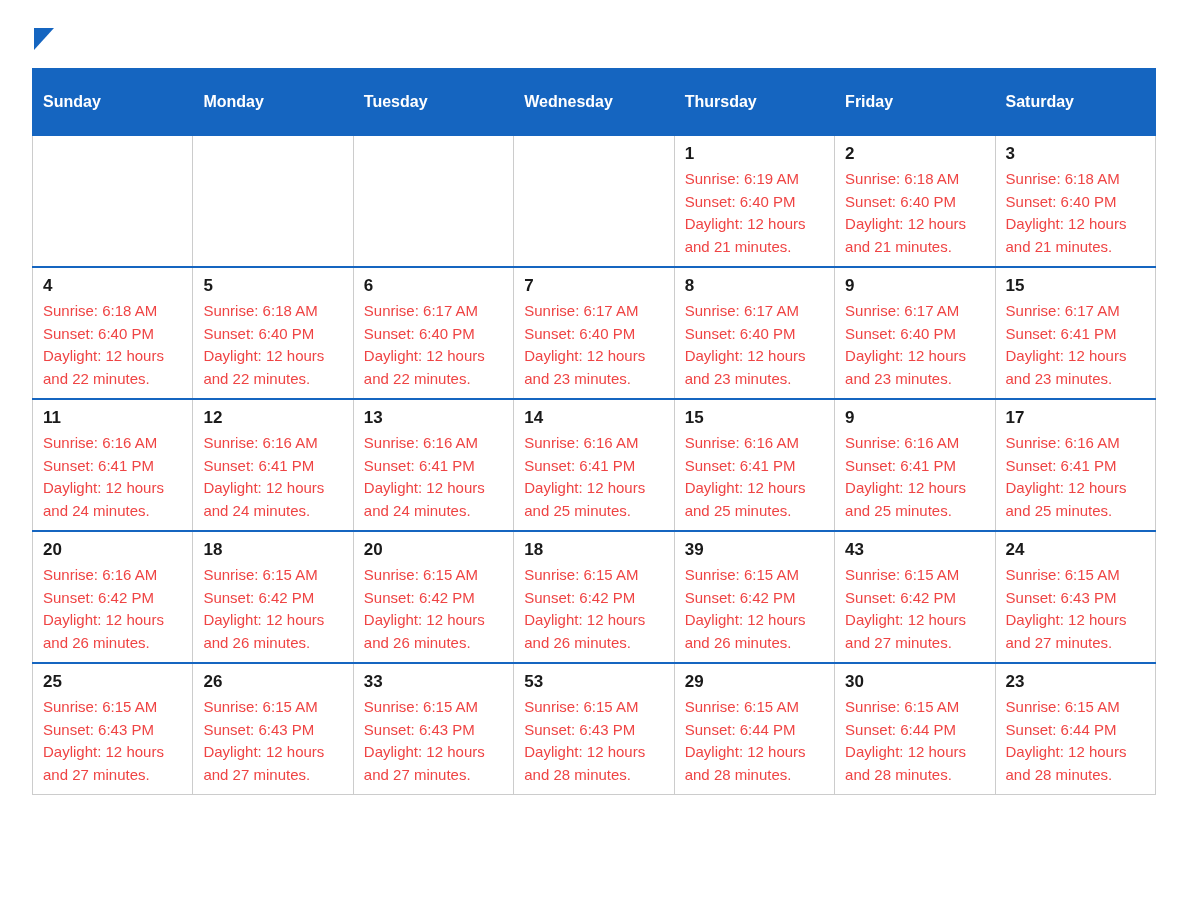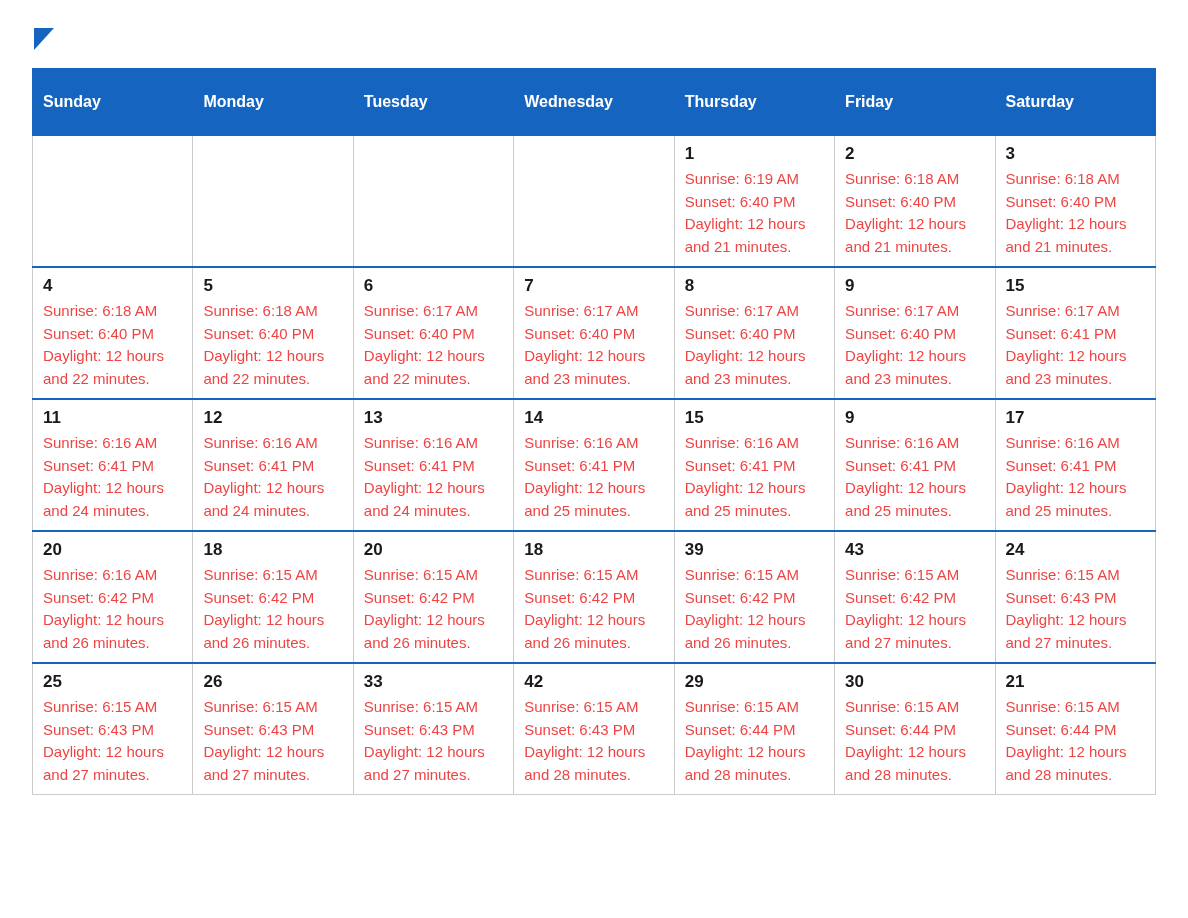--- a/index.html
+++ b/index.html
@@ -251,30 +251,30 @@
         </td>
         <td>
           <span class="day-number">26</span>
           <div class="day-info">Sunrise: 6:15 AM<br>Sunset: 6:43 PM<br>Daylight: 12 hours<br>and 27 minutes.</div>
         </td>
         <td>
           <span class="day-number">33</span>
           <div class="day-info">Sunrise: 6:15 AM<br>Sunset: 6:43 PM<br>Daylight: 12 hours<br>and 27 minutes.</div>
         </td>
         <td>
-          <span class="day-number">42</span>
+          <span class="day-number">53</span>
           <div class="day-info">Sunrise: 6:15 AM<br>Sunset: 6:43 PM<br>Daylight: 12 hours<br>and 28 minutes.</div>
         </td>
         <td>
           <span class="day-number">29</span>
           <div class="day-info">Sunrise: 6:15 AM<br>Sunset: 6:44 PM<br>Daylight: 12 hours<br>and 28 minutes.</div>
         </td>
         <td>
           <span class="day-number">30</span>
           <div class="day-info">Sunrise: 6:15 AM<br>Sunset: 6:44 PM<br>Daylight: 12 hours<br>and 28 minutes.</div>
         </td>
         <td>
-          <span class="day-number">21</span>
+          <span class="day-number">23</span>
           <div class="day-info">Sunrise: 6:15 AM<br>Sunset: 6:44 PM<br>Daylight: 12 hours<br>and 28 minutes.</div>
         </td>
       </tr>
     </tbody>
 </table>
 
 </body></html>

